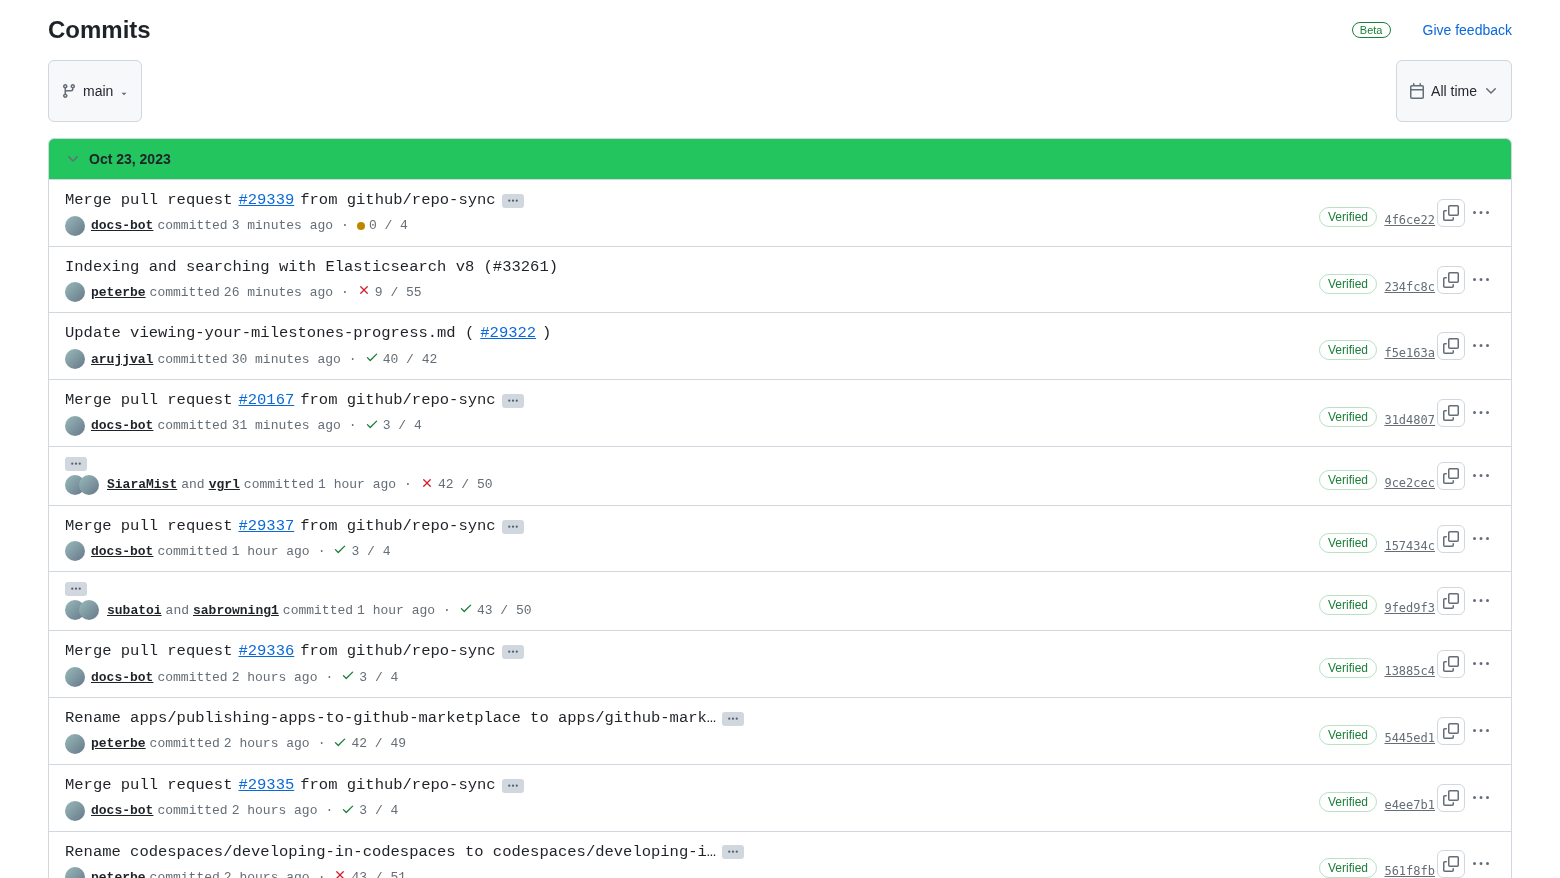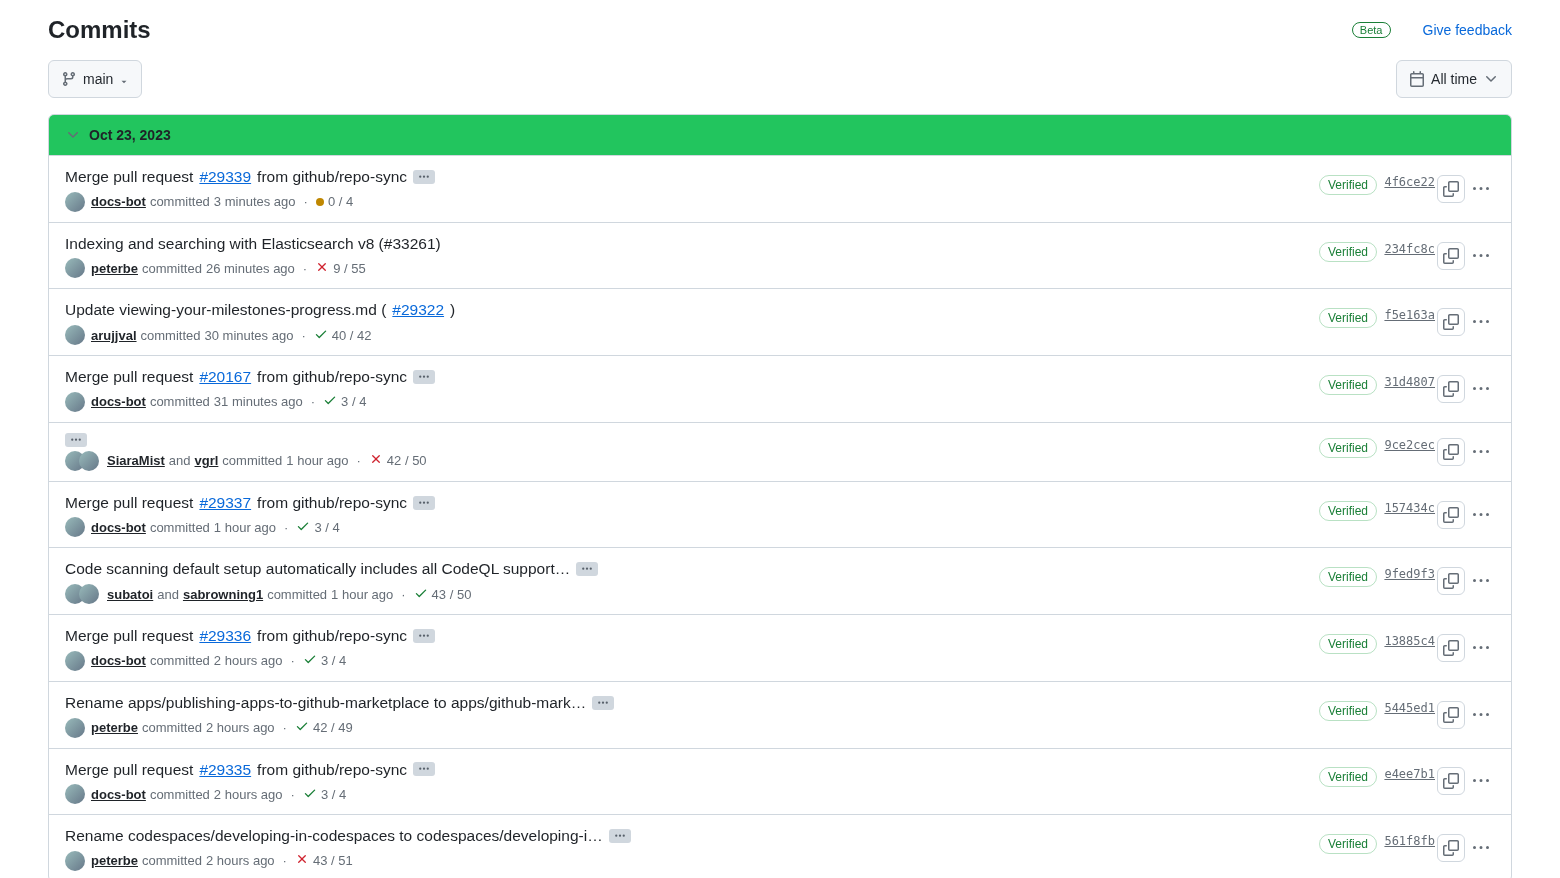--- a/index.html
+++ b/index.html
@@ -43,21 +43,21 @@
     .controls-row {
       display: flex;
       justify-content: space-between;
       align-items: center;
       margin-bottom: 16px;
     }
     .btn {
       display: inline-flex;
       align-items: flex-end;
       gap: 6px;
-      padding: 10px 12px;
+      padding: 22px 12px;
       font-size: 14px;
       background: #f6f8fa;
       border: 1px solid #d0d7de;
       border-radius: 6px;
       cursor: pointer;
       color: #24292f;
     }
     .icon-svg { width: 16px; height: 16px; fill: #656d76; }
     .commits-panel {
       border: 1px solid #d0d7de;
@@ -75,21 +75,21 @@
       font-size: 14px;
       cursor: pointer;
     }
     .commit-row {
       display: flex;
       align-items: center;
       padding: 10px 16px;
       border-bottom: 1px solid #d0d7de;
     }
     .commit-row:last-child { border-bottom: none; }
-    .commit-main { flex: 1; min-width: 0; }
+    .commit-main { flex: 1; min-width: 0; font-family: Liberation Mono, monospace; }
     .commit-title {
       font-size: 15.5px;
       line-height: 1.4;
       display: flex;
       align-items: center;
       gap: 6px;
       flex-wrap: wrap;
     }
     .commit-title .pr-link { color: #0969da; }
     .ellipsis-badge {
@@ -125,21 +125,21 @@
     }
     .avatar-stack .avatar:nth-child(2) { margin-left: -8px; }
     .author-name { font-weight: 600; color: #1f2328; }
     .dot-sep { margin: 0 4px; }
     .status-icon { width: 14px; height: 14px; }
     .status-pass { fill: #1a7f37; }
     .status-fail { fill: #cf222e; }
     .status-pend { width:8px; height:8px; border-radius:50%; background:#bf8700; display:inline-block; }
     .commit-actions {
       display: flex;
-      align-items: flex-start;
+      align-items: flex-end;
       gap: 2px;
       flex-shrink: 0;
     }
     .verified-badge {
       display: inline-block;
       padding: 2px 8px;
       font-size: 12px;
       font-weight: 500;
       color: #1a7f37;
       border: 1px solid #2da44e55;
@@ -439,21 +439,20 @@
       <span class="kebab">
             <svg viewBox="0 0 16 16">
               <path d="M8 9a1.5 1.5 0 1 0 0-3 1.5 1.5 0 0 0 0 3ZM1.5 9a1.5 1.5 0 1 0 0-3 1.5 1.5 0 0 0 0 3Zm13 0a1.5 1.5 0 1 0 0-3 1.5 1.5 0 0 0 0 3Z"></path>
             </svg>
           </span>
     </div>
   </div>
       <div class="commit-row">
     <div class="commit-main">
       <div class="commit-title">
-            <span>Code scanning default setup automatically includes all CodeQL support…</span>
             <span class="ellipsis-badge">
               <svg viewBox="0 0 16 16">
                 <path d="M8 9a1.5 1.5 0 1 0 0-3 1.5 1.5 0 0 0 0 3ZM3 9a1.5 1.5 0 1 0 0-3 1.5 1.5 0 0 0 0 3Zm10 0a1.5 1.5 0 1 0 0-3 1.5 1.5 0 0 0 0 3Z"></path>
               </svg>
             </span>
           </div>
       <div class="commit-meta">
         <span class="avatar-stack">
               <span class="avatar"></span>
               <span class="avatar"></span>

